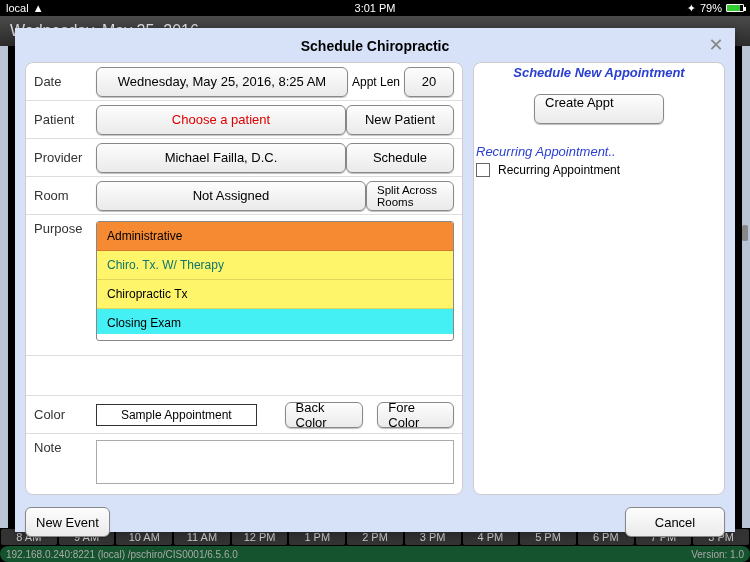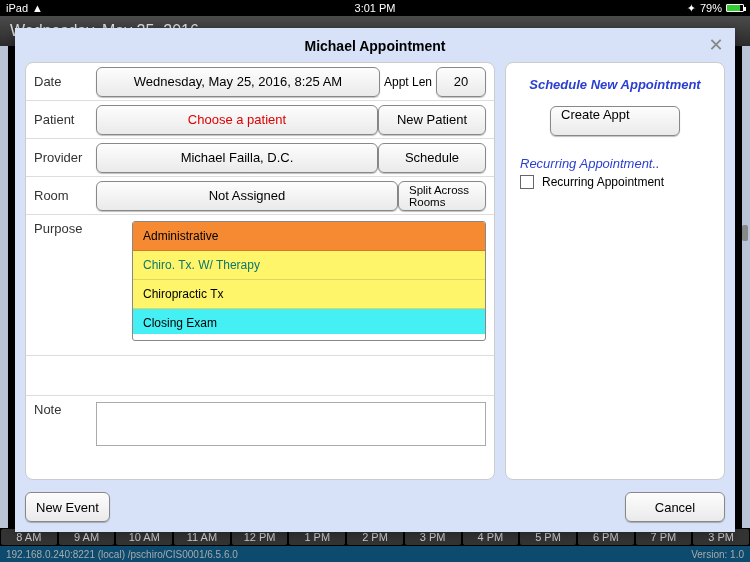--- a/index.html
+++ b/index.html
@@ -32,21 +32,21 @@
     color: #ddd; display:flex; align-items:center; padding:0 10px; gap:20px;
     font-size: 16px;
   }
   .time-ruler {
     position:absolute; left:0; right:0; bottom:16px; height:18px;
     background:#000; display:flex; color:#ccc; font-size:11px;
   }
   .time-ruler div { flex:1; text-align:center; background:#333; border:1px solid #000; border-radius:3px; line-height:16px;}
   .footer {
     position:absolute; bottom:0; left:0; right:0; height:16px;
-    background:#0c4a6e; color:#aaa; font-size:10px; display:flex; justify-content:space-between; padding:0 6px; align-items:center;
+    background:#14532d; color:#aaa; font-size:10px; display:flex; justify-content:space-between; padding:0 6px; align-items:center;border-radius:8px;
   }
   .modal-overlay {
     position:absolute; top:16px; left:0; right:0; bottom:0;
     display:flex; justify-content:center; align-items:flex-start;
     padding-top: 12px;
   }
   .modal {
     width: 720px;
     height: 504px;
     background:#d7e2f9;
@@ -64,22 +64,22 @@
     color:#888; font-size:18px; line-height:18px; text-align:center; cursor:pointer;
   }
   .modal-body {
     flex:1; display:flex; gap:10px; padding:0 10px 6px;
   }
   .left-panel {
     flex:1; background:#fff; border-radius:8px; border:1px solid #ccc;
     display:flex; flex-direction:column;
   }
   .right-panel {
-    width:220px; background:#fff; border-radius:8px; border:1px solid #ccc;
-    padding:14px;
+    width:252px; background:#fff; border-radius:8px; border:1px solid #ccc;
+    padding:2px;
   }
   .form-row {
     display:flex; align-items:center; border-bottom:1px solid #ddd;
     min-height:38px; padding:3px 8px; 
   }
   .row-label {
     width:62px; font-size:13px; color:#333; flex-shrink:0;
   }
   .btn {
     border:1px solid #888; border-radius:6px;
@@ -93,21 +93,21 @@
   .appt-len-label { width:56px; font-size:12px; text-align:center; }
   .appt-len-field {
     width:50px; height:30px; border:1px solid #888; border-radius:6px;
     background:linear-gradient(#fdfdfd,#eaeaea);
     display:flex; align-items:center; justify-content:center; font-size:13px;
     box-shadow: 0 1px 1px rgba(0,0,0,.25);
   }
   .purpose-row { align-items:flex-start; padding-top:6px; padding-bottom:14px;}
   .purpose-list {
     flex:1; border:1px solid #888; border-radius:3px; overflow:hidden;
-    display:flex; flex-direction:column; height:120px;margin-left:36px;
+    display:flex; flex-direction:column; height:120px;
   }
   .purpose-item {
     height:29px; line-height:29px; padding-left:10px; font-size:12px;
     border-bottom:1px solid rgba(0,0,0,.12);
   }
   .spacer-row { height:40px; border-bottom:1px solid #ddd;}
   .color-sample {
     width:180px; height:22px; border:1px solid #333; background:#fff;
     text-align:center; font-size:12px; line-height:20px;
   }
@@ -132,21 +132,21 @@
   .bg-blur-right{right:0;}
   .bg-tab {
     position:absolute; right:2px; top:225px; width:6px; height:16px; background:#888; border-radius:2px;
   }
 </style>
 </head>
 <body>
 
 <div class="status-bar">
   <div class="status-left">
-    <span>iPad</span>
+    <span>local</span>
     <span>▲</span>
   </div>
   <div class="status-center">3:01 PM</div>
   <div class="status-right">
     <span>✦</span>
     <span>79%</span>
     <span class="battery"></span>
   </div>
 </div>
 
@@ -172,21 +172,21 @@
   <div>7 PM</div>
   <div>3 PM</div>
 </div>
 <div class="footer">
   <span>192.168.0.240:8221 (local) /pschiro/CIS0001/6.5.6.0</span>
   <span>Version: 1.0</span>
 </div>
 
 <div class="modal-overlay">
   <div class="modal">
-    <div class="modal-title">Michael Appointment</div>
+    <div class="modal-title">Schedule Chiropractic</div>
     <div class="close-x">✕</div>
 
     <div class="modal-body">
 
       <div class="left-panel">
 
         <div class="form-row">
           <div class="row-label">Date</div>
           <div class="btn wide">Wednesday, May 25, 2016, 8:25 AM</div>
           <div class="appt-len-label">Appt Len</div>
@@ -216,20 +216,29 @@
           <div class="purpose-list">
             <div class="purpose-item" style="background:#f58a33;color:#000">Administrative</div>
             <div class="purpose-item" style="background:#fef56a;color:#0f766e">Chiro. Tx. W/ Therapy</div>
             <div class="purpose-item" style="background:#fef56a;color:#000">Chiropractic Tx</div>
             <div class="purpose-item" style="background:#45f0f5;color:#000;border-bottom:4px solid #fff">Closing Exam</div>
           </div>
         </div>
 
         <div class="spacer-row"></div>
 
+        <div class="form-row">
+          <div class="row-label">Color</div>
+          <div style="flex:1;display:flex;align-items:center;gap:14px">
+            <div class="color-sample">Sample Appointment</div>
+            <div style="flex:1"></div>
+            <div class="btn" style="height:26px">Back Color</div>
+            <div class="btn" style="height:26px">Fore Color</div>
+          </div>
+        </div>
 
         <div class="form-row note-row">
           <div class="row-label">Note</div>
           <div class="note-field"></div>
         </div>
 
       </div>
 
       <div class="right-panel">
         <div class="side-title">Schedule New Appointment</div>

